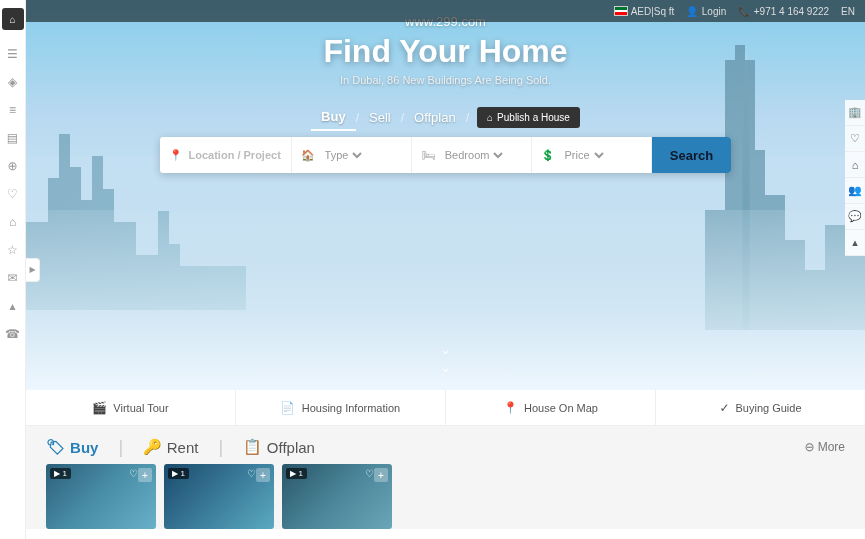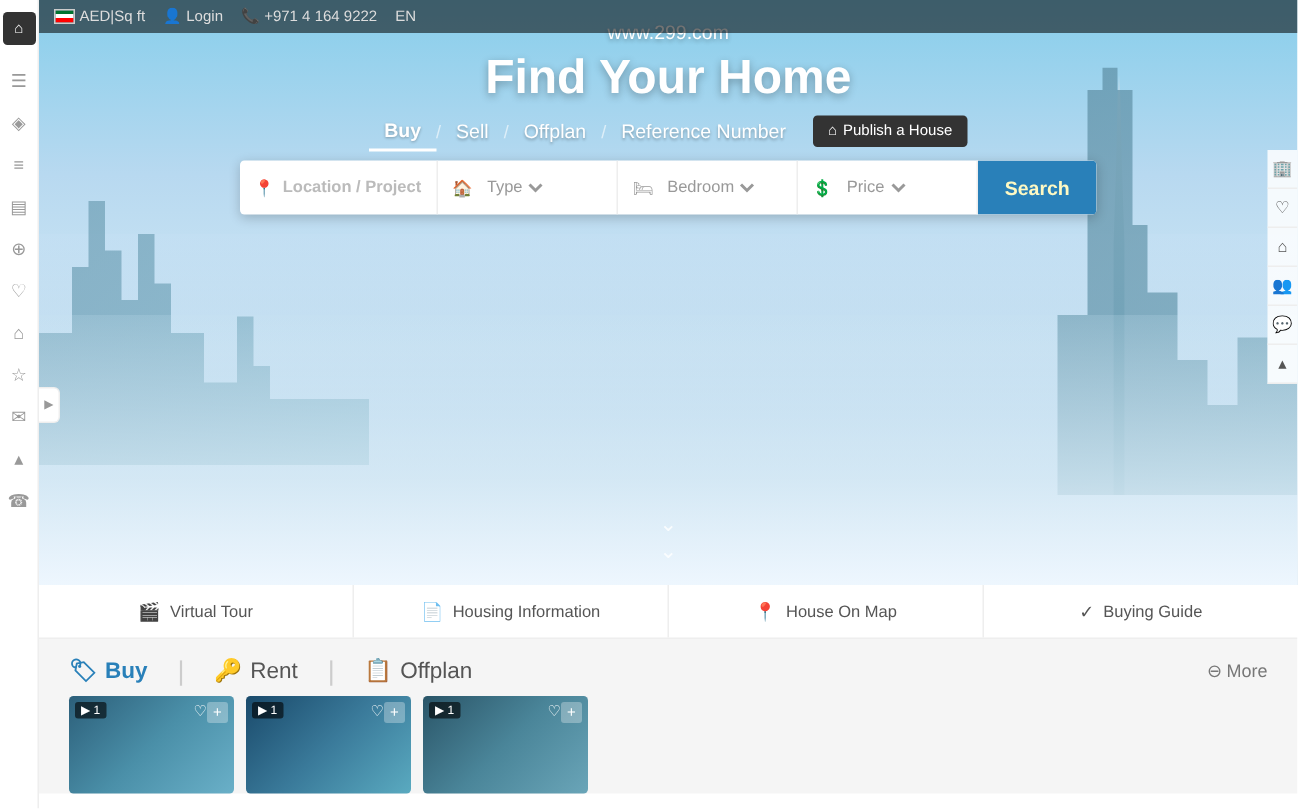--- a/index.html
+++ b/index.html
@@ -74,20 +74,21 @@
 
     
     .top-bar {
       position: absolute;
       top: 0; left: 26px; right: 0;
       height: 22px;
       background: rgba(0,0,0,0.55);
       z-index: 99;
       display: flex;
       align-items: center;
+      justify-content: flex-end;
       padding: 0 10px;
       gap: 12px;
     }
     .top-bar-item {
       color: #ddd;
       font-size: 10px;
       display: flex; align-items: center; gap: 3px;
       cursor: pointer;
     }
     .flag {
@@ -232,21 +233,21 @@
       min-width: 120px;
     }
     .search-field select {
       border: none; outline: none;
       font-size: 11px; color: #999;
       background: transparent;
       cursor: pointer;
     }
     .search-btn {
       background: #2980b9;
-      color: #fef9c3;
+      color: #0f172a;
       border: none;
       padding: 0 18px;
       height: 36px;
       font-size: 13px;
       cursor: pointer;
       font-weight: bold;
     }
 
     
     .scroll-indicator {
@@ -408,29 +409,29 @@
 <div class="hero">
   <div class="hero-bg"></div>
   <div class="city-left"></div>
   <div class="tower"></div>
   <div class="city-right"></div>
   <div class="fog"></div>
 
   <div class="hero-content">
     <div class="hero-url">www.299.com</div>
     <div class="hero-title">Find Your Home</div>
+    <div class="hero-subtitle">In Dubai, 86 New Buildings Are Being Sold.</div>
 
     <div class="search-tabs">
       <div class="search-tab active">Buy</div>
       <span class="search-tab-sep">/</span>
       <div class="search-tab">Sell</div>
       <span class="search-tab-sep">/</span>
       <div class="search-tab">Offplan</div>
       <span class="search-tab-sep">/</span>
-      <div class="search-tab">Reference Number</div>
       <div class="publish-btn">
         <span>⌂</span>
         <span>Publish a House</span>
       </div>
     </div>
 
     <div class="search-bar">
       <div class="search-field">
         <span>📍</span>
         <span style="color:#bbb;font-size:11px;font-weight:bold;">Location / Project</span>

